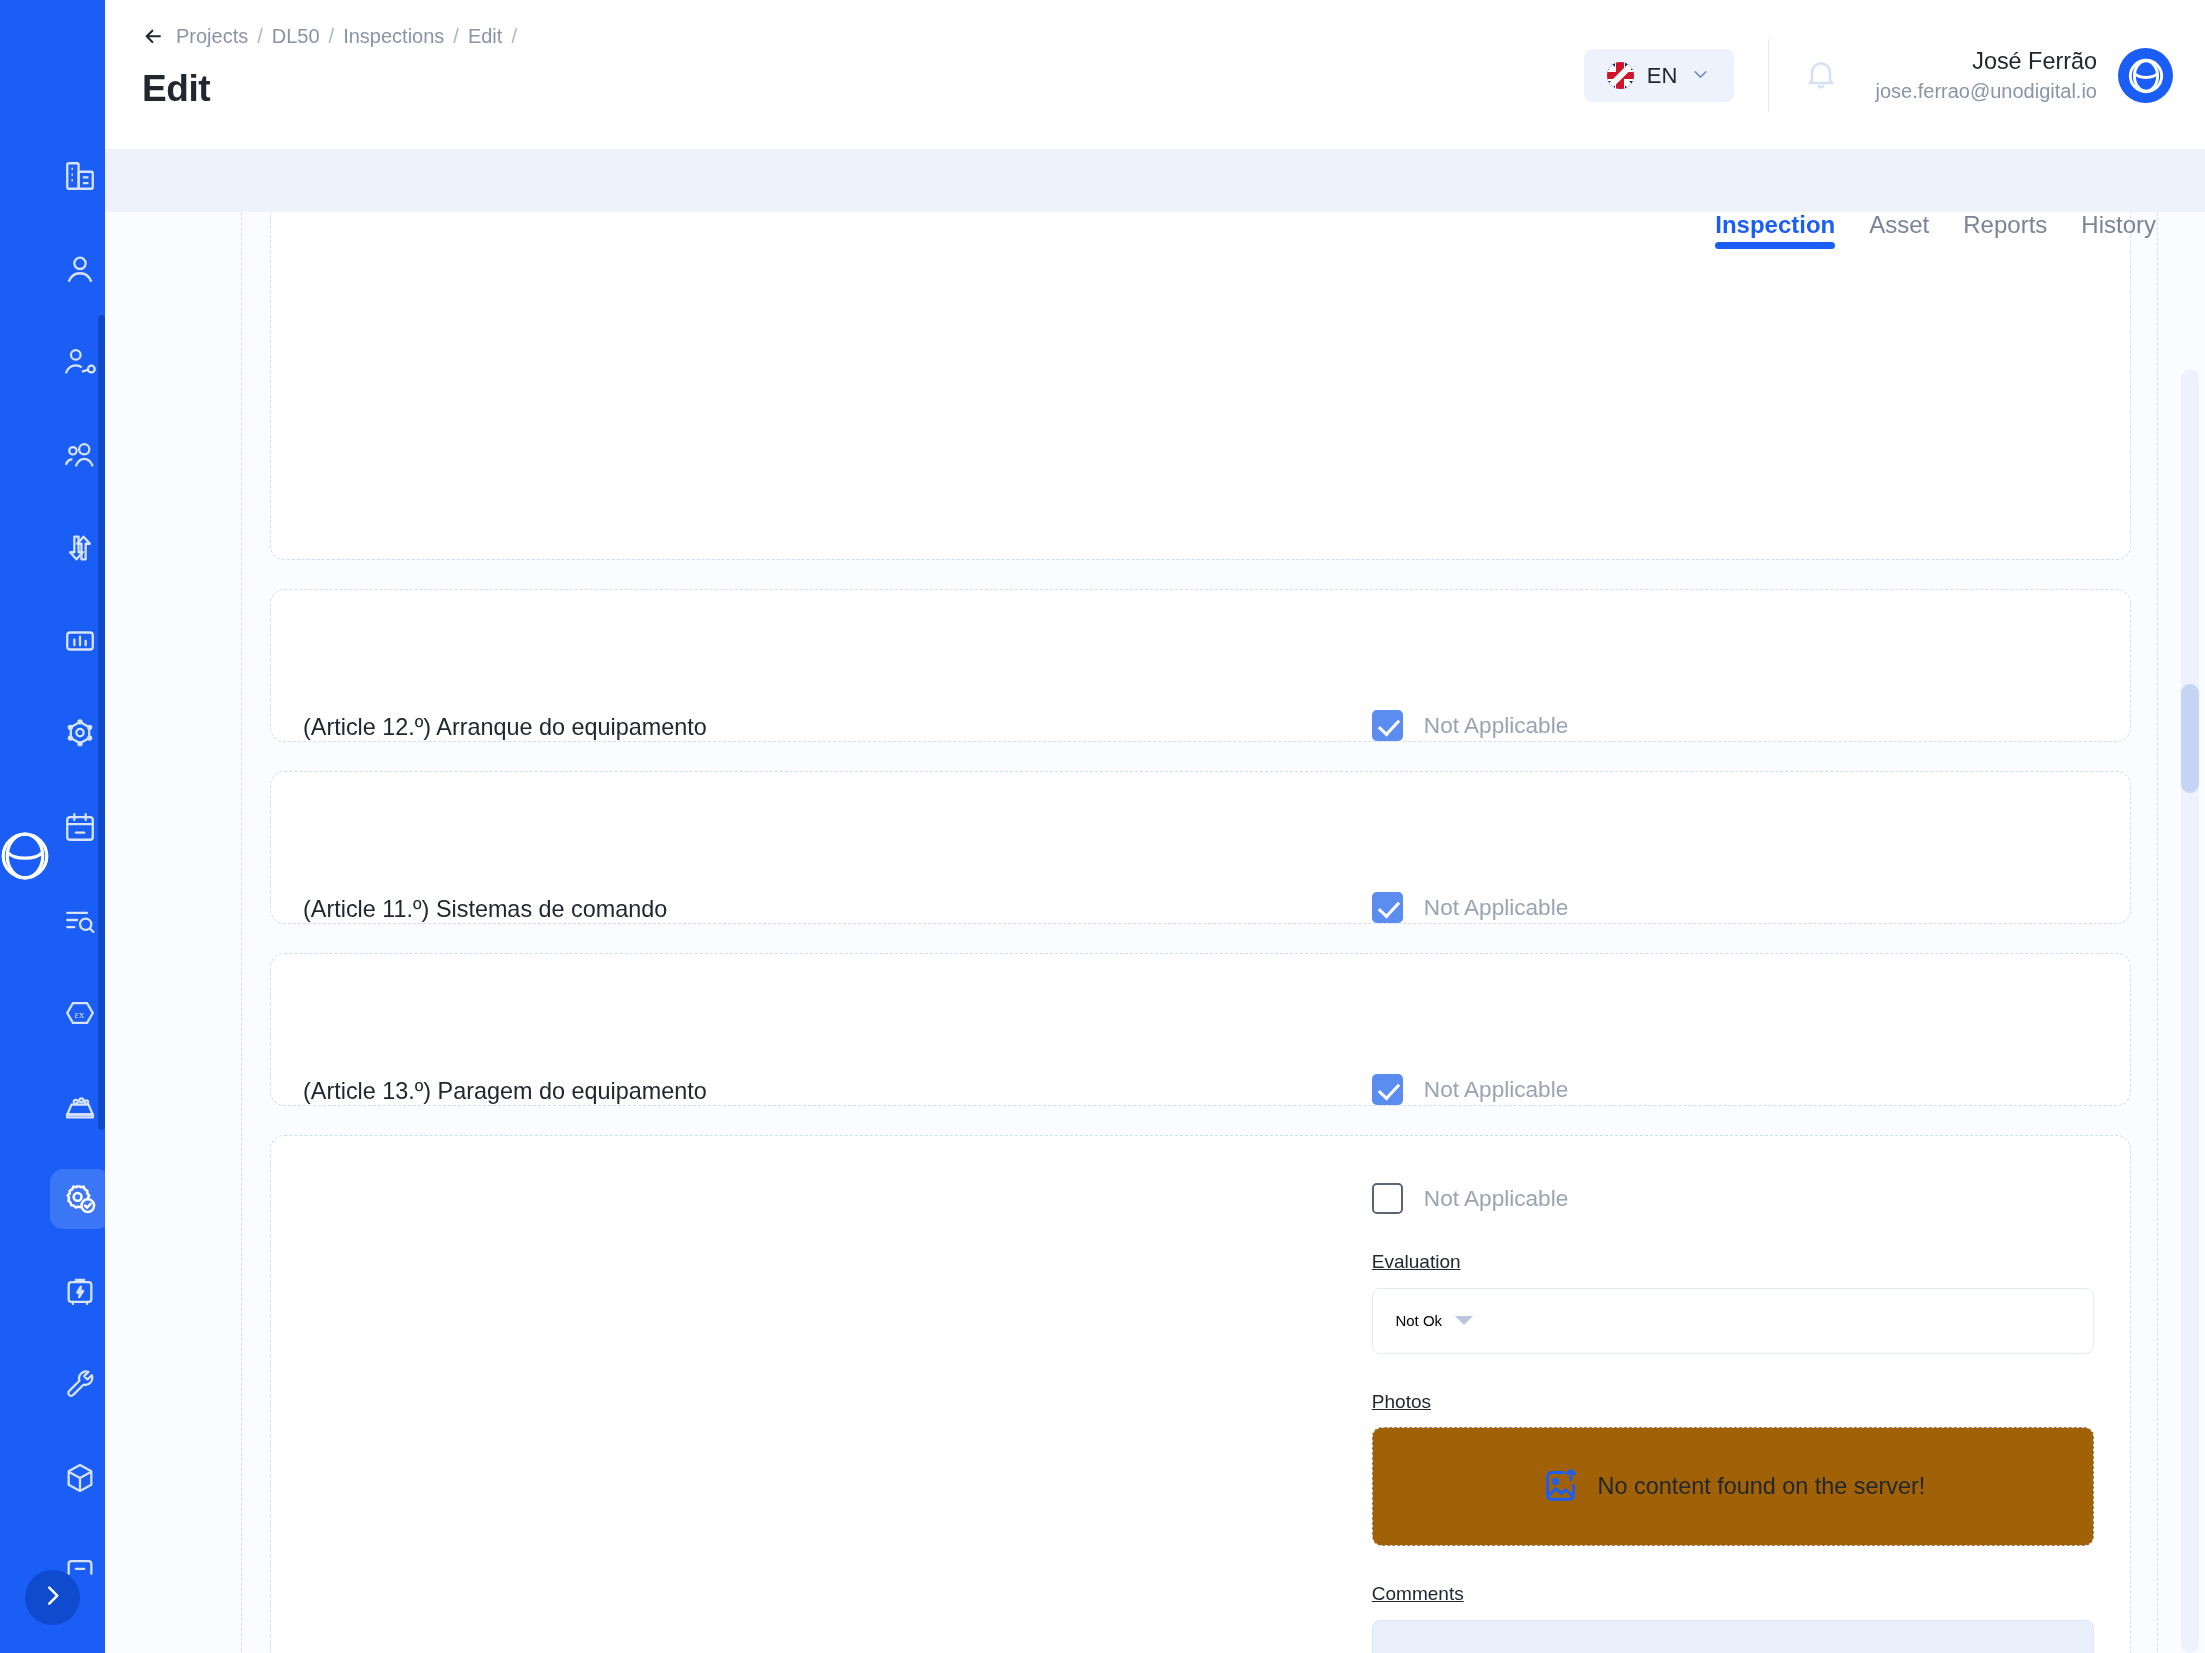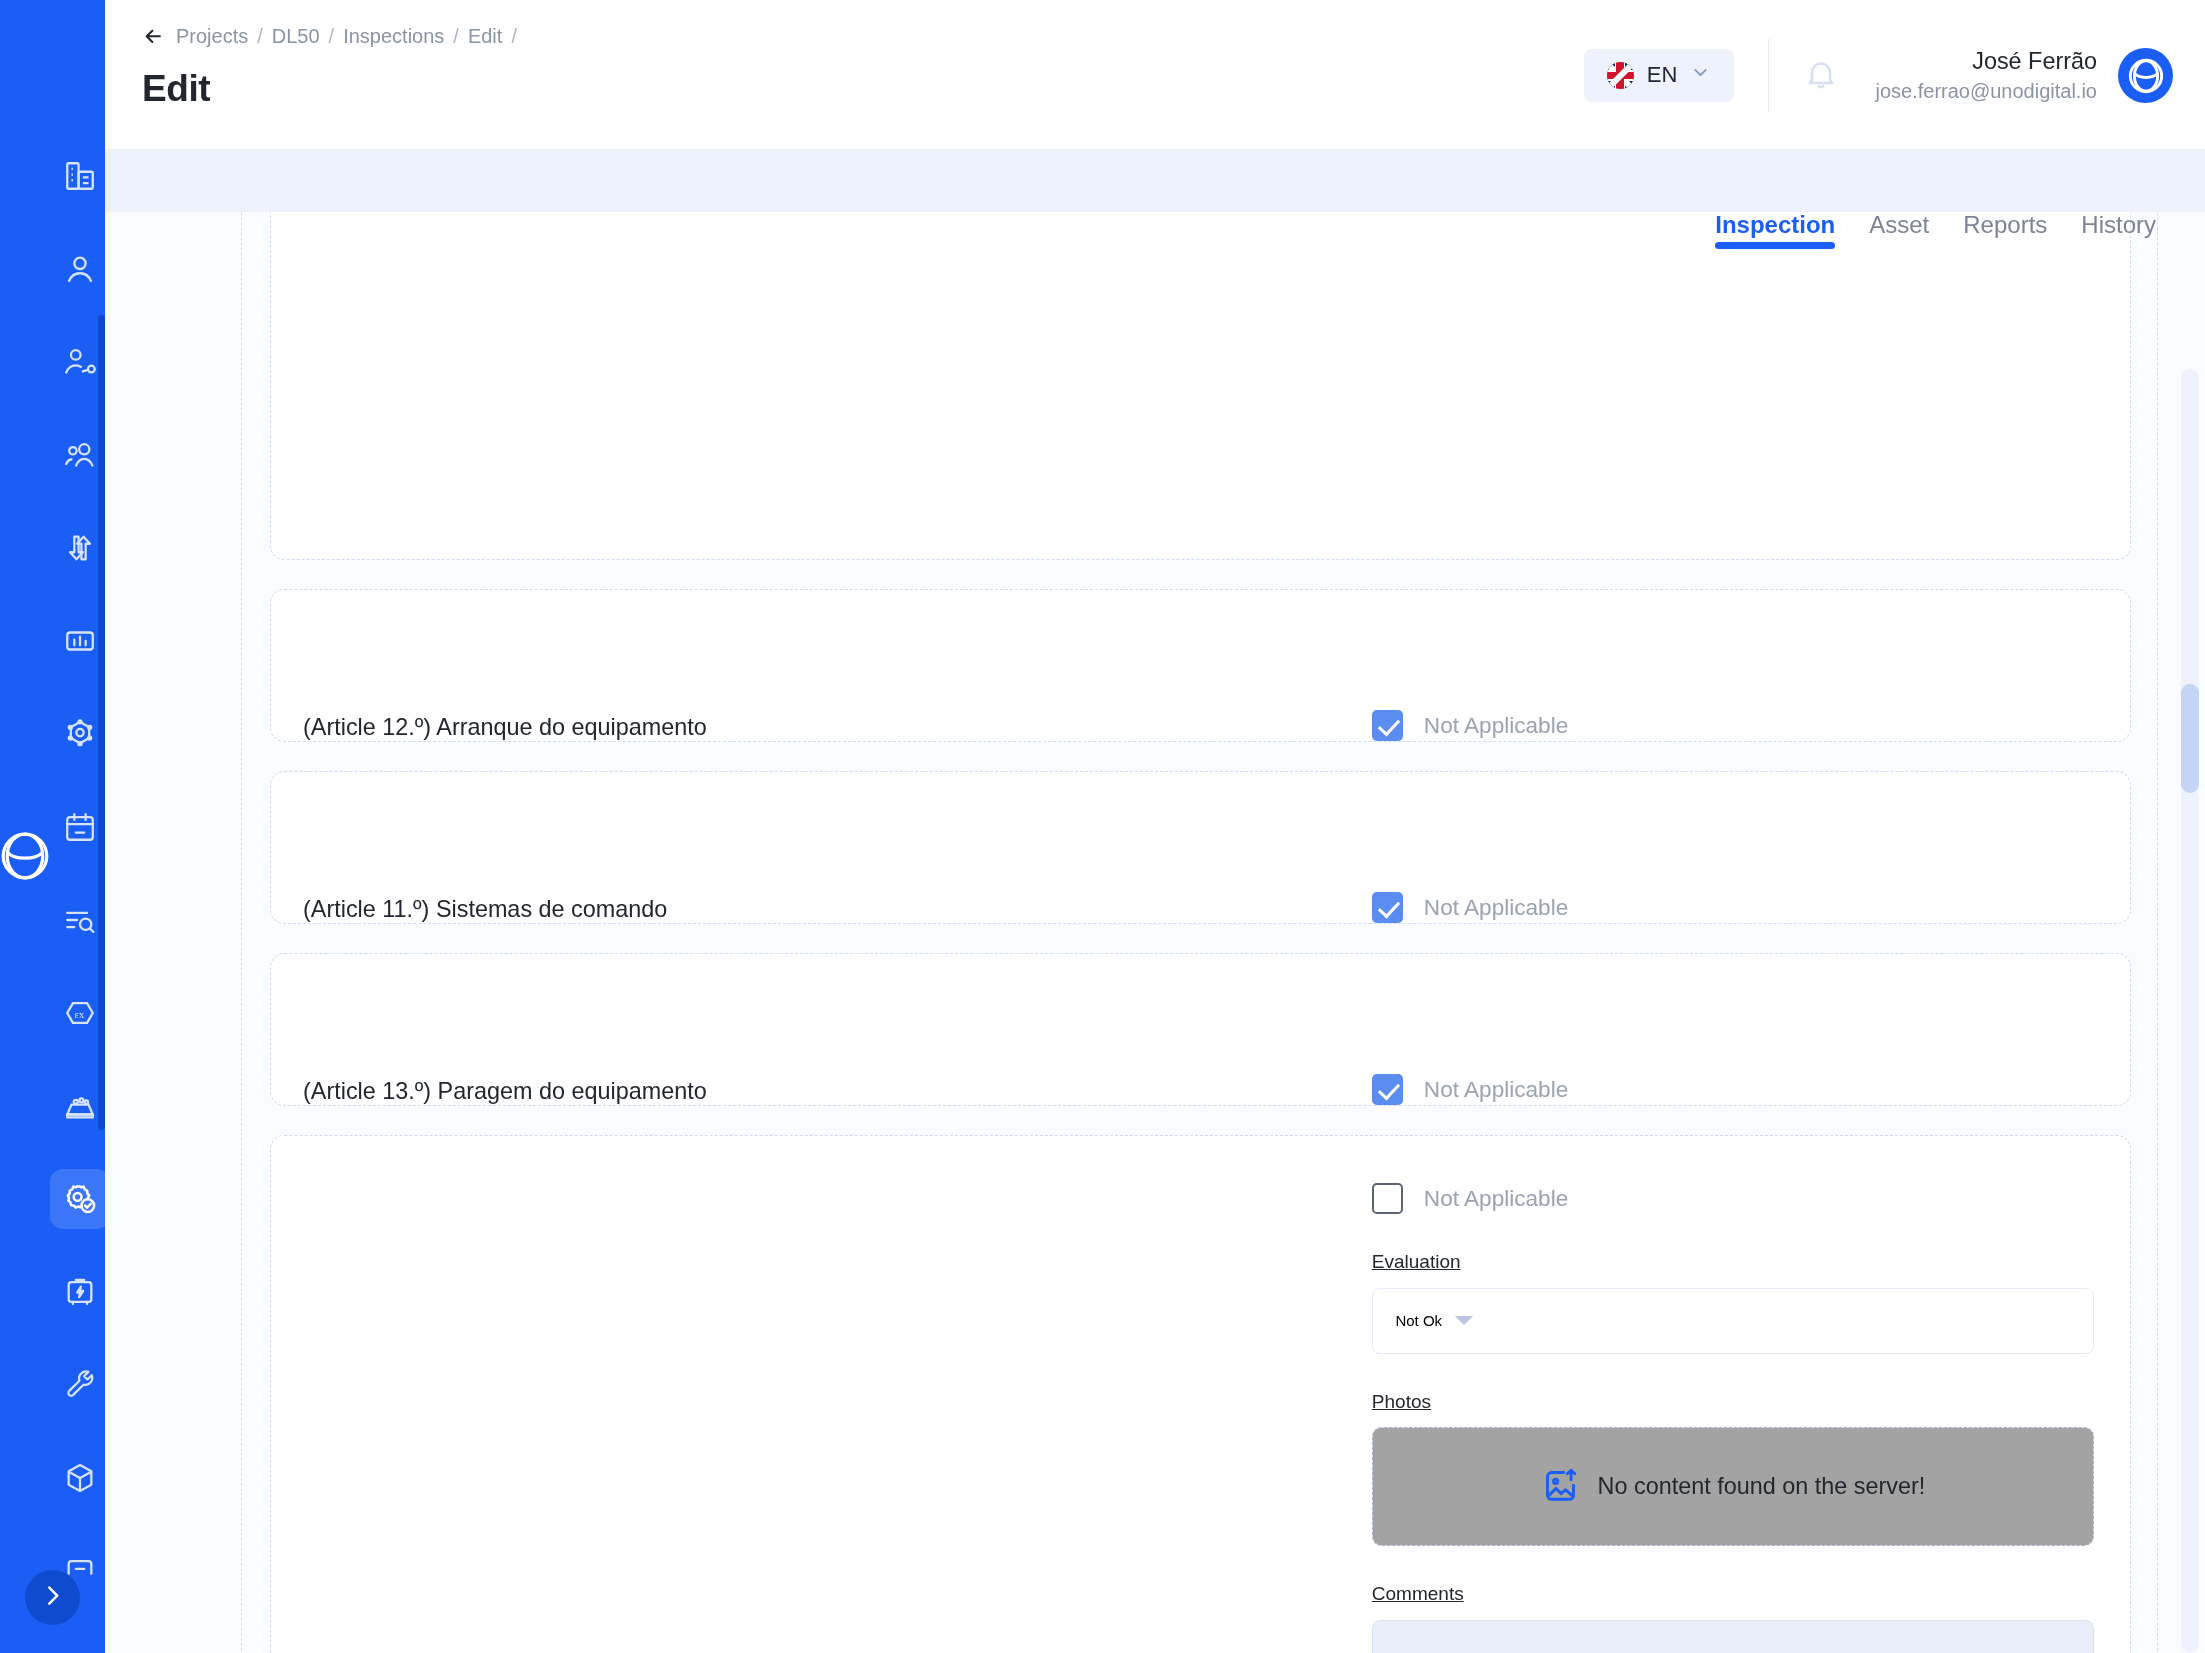--- a/index.html
+++ b/index.html
@@ -123,21 +123,21 @@
   .header-right {
     margin-left: auto;
     display: flex;
     align-items: center;
     padding-right: 32px;
     padding-top: 39px;
     gap: 0;
   }
   .lang-select {
     display: flex;
-    align-items: flex-start;
+    align-items: center;
     gap: 13px;
     background: #eef2fd;
     border-radius: 8px;
     padding: 13px 22.6px;
     cursor: pointer;
   }
   .flag-uk {
     width: 27px; height: 27px; border-radius: 50%;
     position: relative; overflow: hidden;
     background: #00247d; flex: 0 0 27px;
@@ -363,21 +363,21 @@
   }
   .block-gap { height: 37px; }
   .dropzone {
     border: 1.6px dashed #cfdcf5;
     border-radius: 9.7px;
     height: 119px;
     display: flex;
     align-items: center;
     justify-content: center;
     gap: 18px;
-    background: #a3a3a3;
+    background: #a16207;
     cursor: pointer;
   }
   .dropzone-text { font-size: 23.4px; color: #22272f; }
 
   
   .page-scroll-track {
     position: absolute;
     right: 6.5px;
     top: 157px;
     width: 18px;

